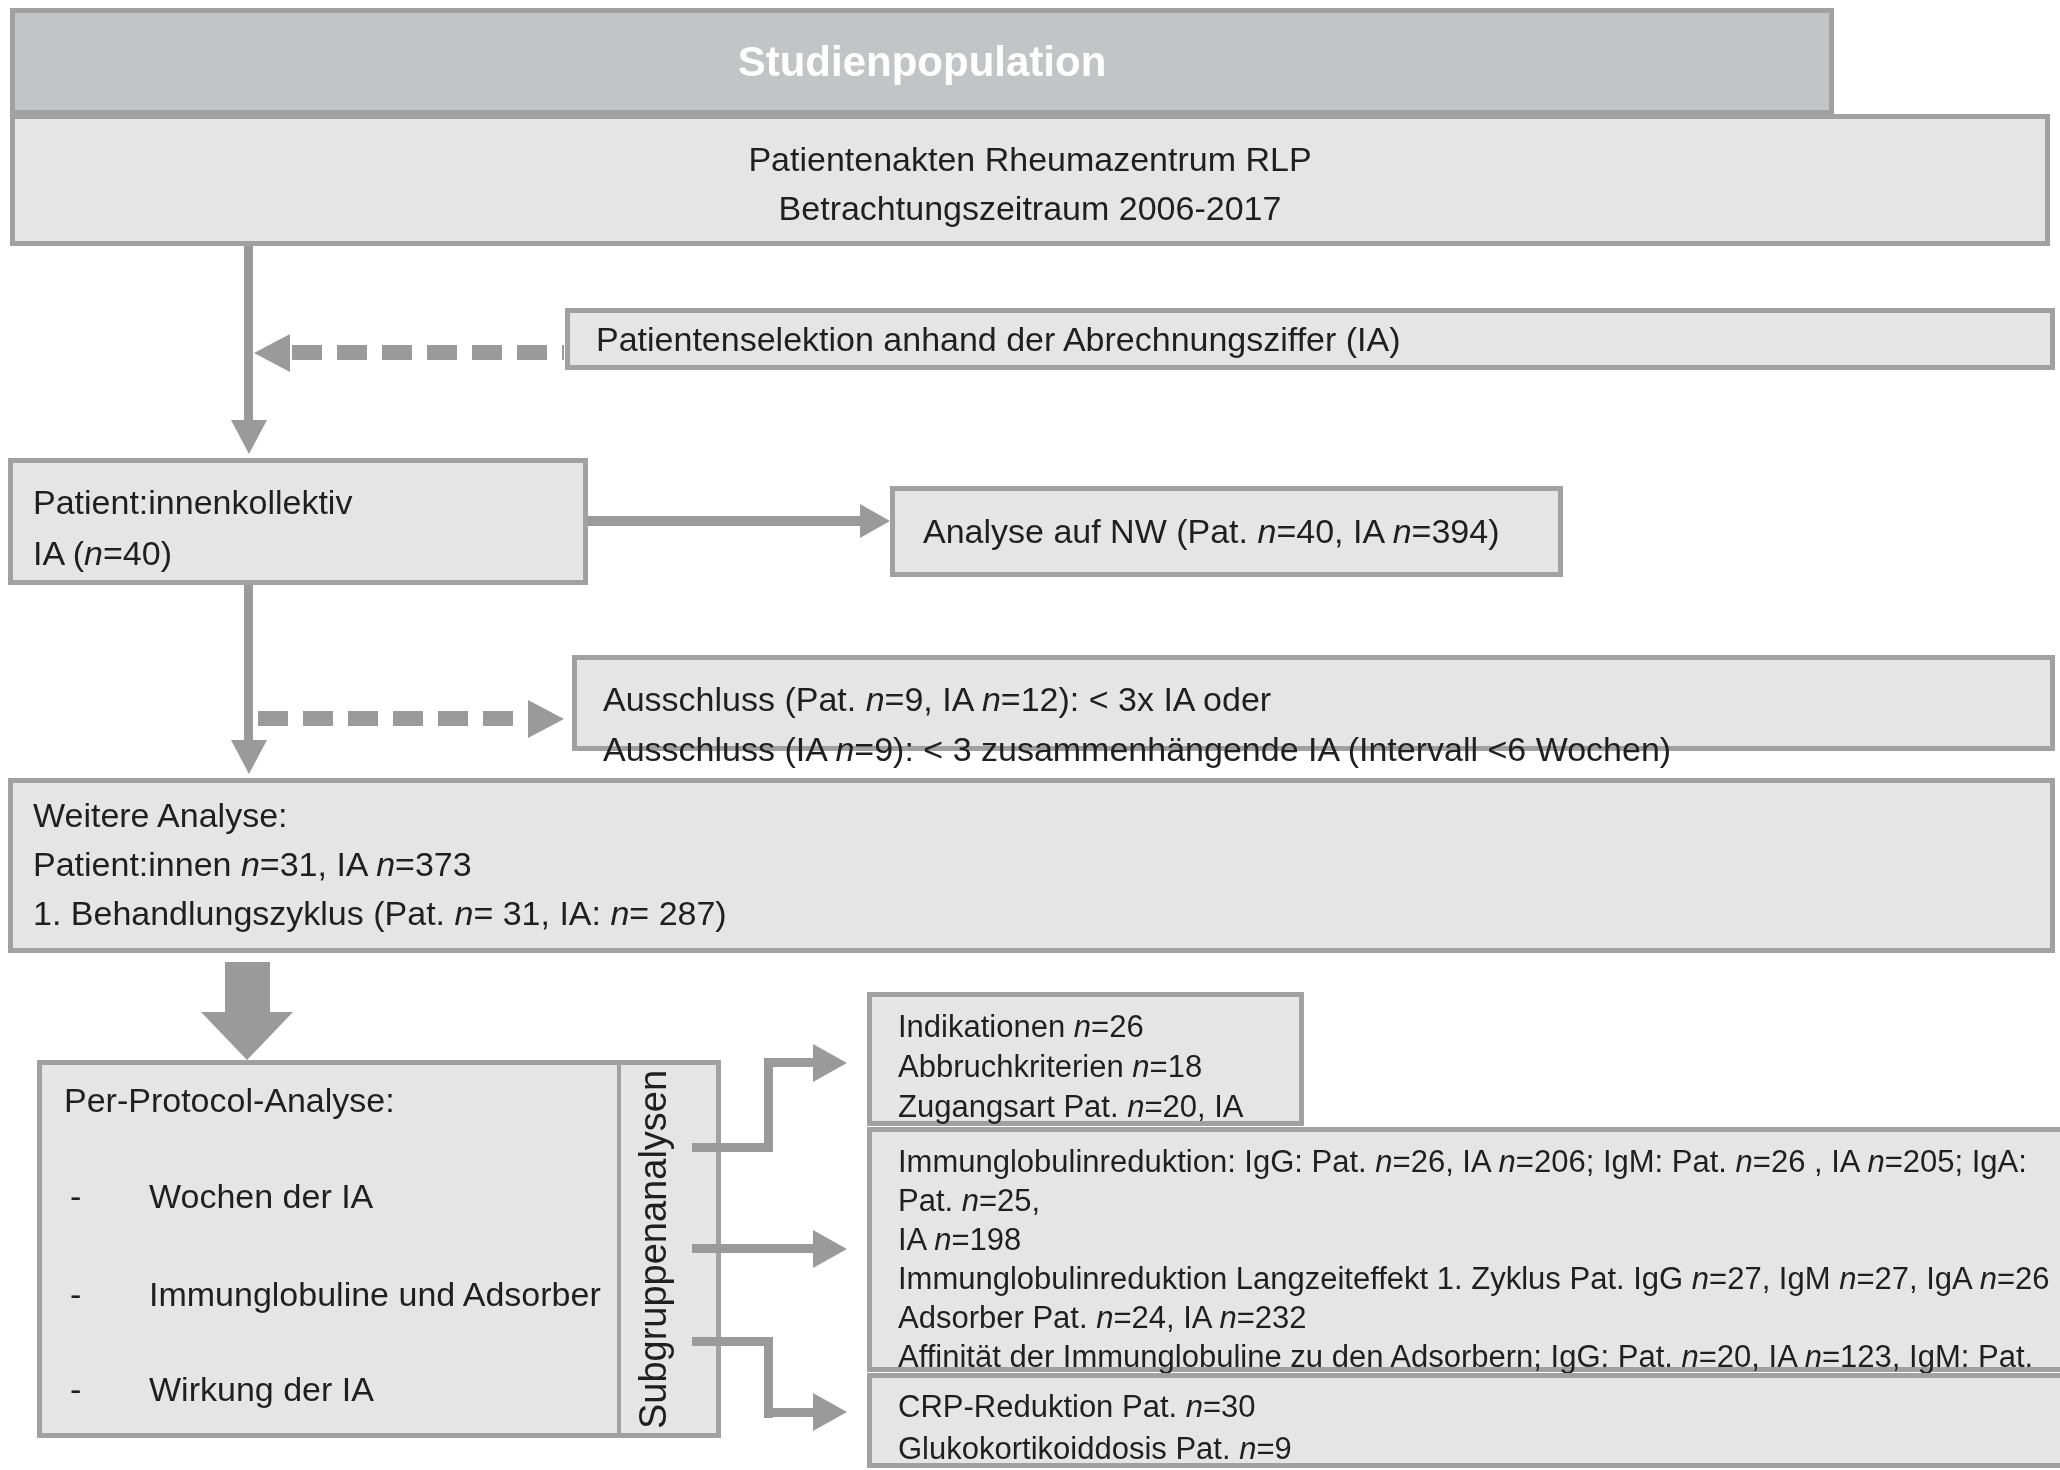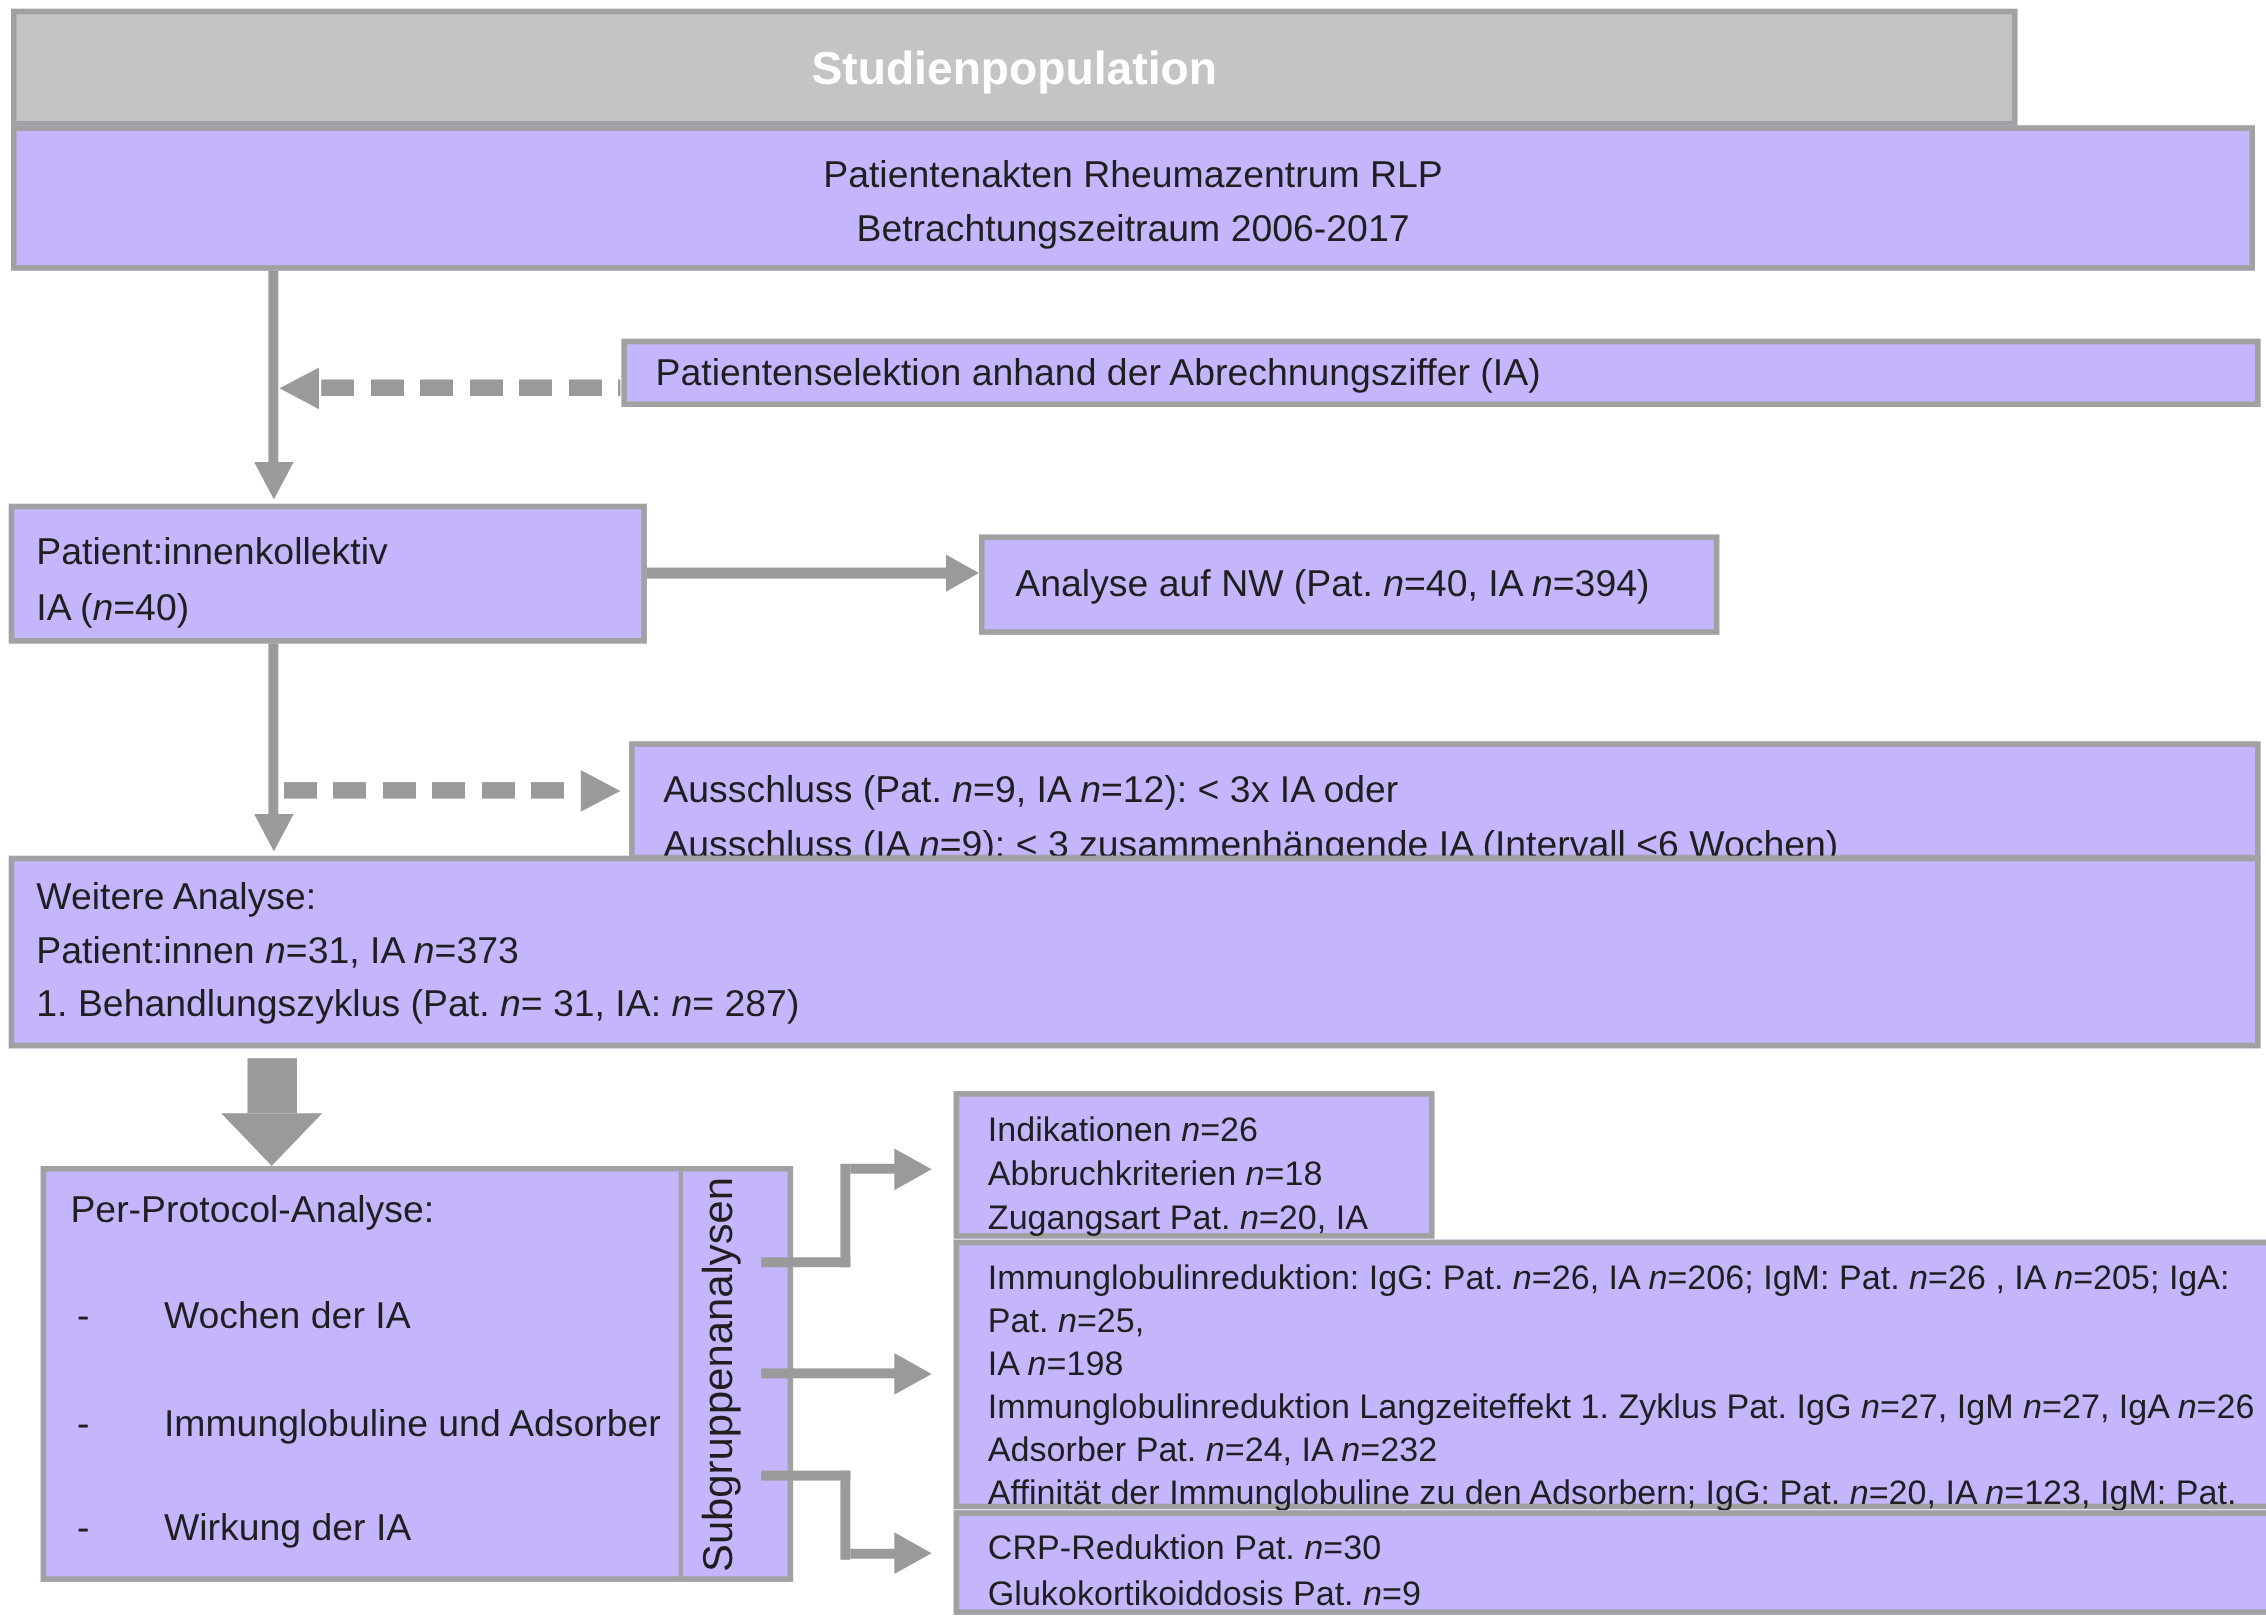--- a/index.html
+++ b/index.html
@@ -7,40 +7,40 @@
     --arrow-gray:#9a9a9a;
     --header-fill:#c3c4c6;
     --header-text:#ffffff;
     --text-dark:#1f1f1f;
   }
   html,body{margin:0;padding:0;background:#ffffff;}
   #stage{
     position:relative;width:2060px;height:1470px;background:#ffffff;overflow:hidden;
     font-family:"Liberation Sans",sans-serif;color:var(--text-dark);
   }
-  .box{position:absolute;background:#c4b5fd;border:5px solid var(--border-gray);box-sizing:border-box;font-size:34px;}
+  .box{position:absolute;background:#e5e5e5;border:5px solid var(--border-gray);box-sizing:border-box;font-size:34px;}
   .seg{position:absolute;background:var(--arrow-gray);}
   .tri{position:absolute;width:0;height:0;}
   .tri-down{border-left:18px solid transparent;border-right:18px solid transparent;border-top:34px solid var(--arrow-gray);}
   .tri-down-big{border-left:46px solid transparent;border-right:46px solid transparent;border-top:48px solid var(--arrow-gray);}
   .tri-right{border-top:17px solid transparent;border-bottom:17px solid transparent;border-left:30px solid var(--arrow-gray);}
   .tri-right-sm{border-top:19px solid transparent;border-bottom:19px solid transparent;border-left:34px solid var(--arrow-gray);}
   .tri-left{border-top:19px solid transparent;border-bottom:19px solid transparent;border-right:36px solid var(--arrow-gray);}
   .dashes{position:absolute;height:15px;background:repeating-linear-gradient(to right,var(--arrow-gray) 0 30px,transparent 30px 45px);}
   .u{text-decoration-thickness:3px;text-underline-offset:7px;}
   .center-v{display:flex;align-items:center;}
   i{font-style:italic;}
   #header-box{left:10px;top:8px;width:1824px;height:107px;background:var(--header-fill);
     display:flex;align-items:center;justify-content:center;}
   #header-title{color:var(--header-text);font-weight:bold;font-size:42px;}
   #records-box{left:10px;top:114px;width:2040px;height:132px;text-align:center;padding-top:16px;line-height:49px;}
   #selektion-box{left:565px;top:308px;width:1490px;height:62px;padding-left:26px;}
   #kollektiv-box{left:8px;top:458px;width:580px;height:127px;padding:14px 0 0 20px;line-height:51px;}
   #nw-box{left:890px;top:486px;width:673px;height:91px;padding-left:28px;}
-  #ausschluss-box{left:572px;top:674px;width:1483px;height:108px;padding:14px 0 0 26px;line-height:50px;}
+  #ausschluss-box{left:572px;top:655px;width:1483px;height:96px;padding:14px 0 0 26px;line-height:50px;}
   #weitere-box{left:8px;top:778px;width:2047px;height:175px;padding:8px 0 0 20px;line-height:49px;}
   #pp-box{left:8px;top:1060px;width:684px;height:378px;margin-left:29px;}
   #pp-title{position:absolute;left:22px;top:16px;}
   .pp-item{position:absolute;left:15px;display:flex;}
   .pp-dash{width:79px;text-align:left;padding-left:13px;}
   #pp-divider{position:absolute;left:617px;top:1065px;width:4px;height:368px;background:var(--border-gray);}
   #subgroup-strip{position:absolute;left:621px;top:1065px;width:66px;height:368px;display:flex;align-items:center;justify-content:center;}
   #subgroup-strip span{transform:rotate(-90deg);white-space:nowrap;font-size:38px;}
   .rt{font-size:31px;margin-left:20px;}
   #indikationen-box{left:847px;top:992px;width:437px;height:134px;padding:10px 0 0 26px;line-height:40px;}

